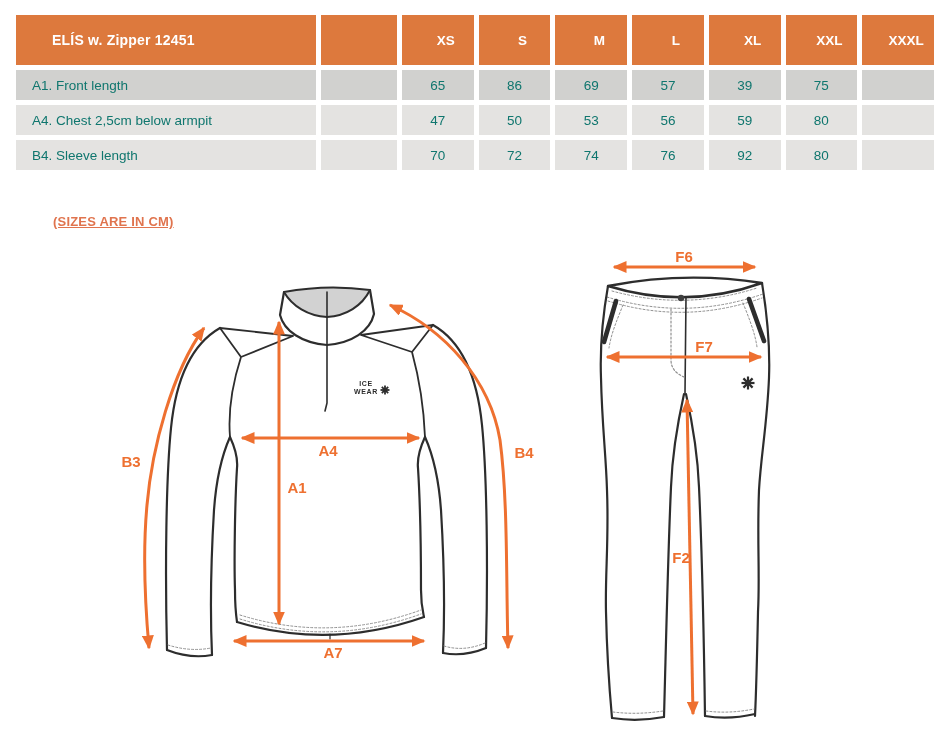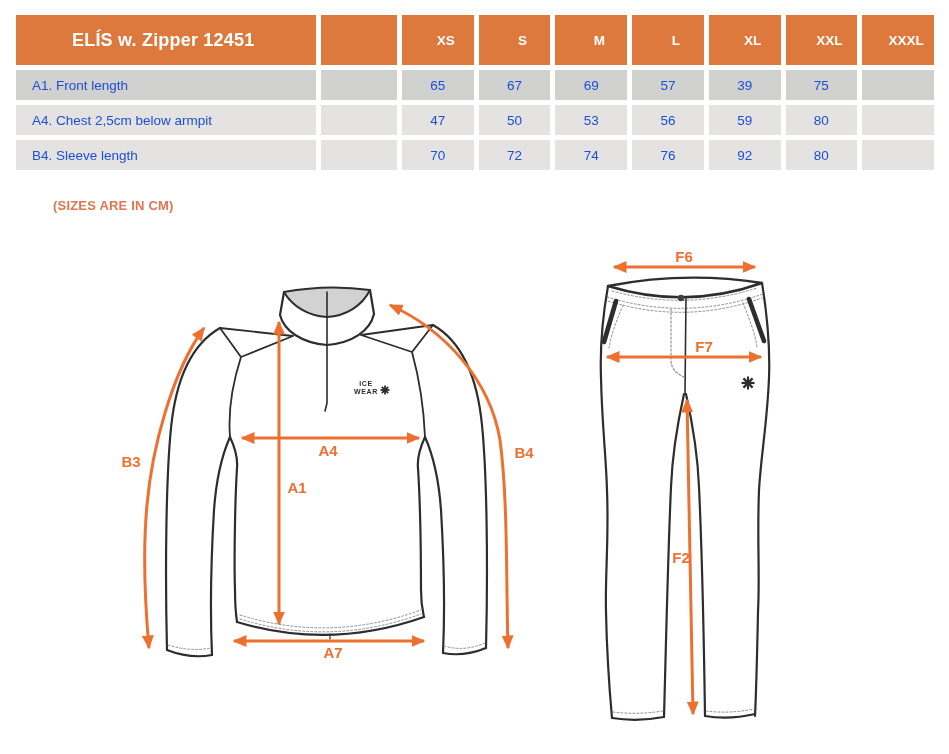--- a/index.html
+++ b/index.html
@@ -12,31 +12,31 @@
     border-collapse:separate;border-spacing:5px;table-layout:fixed;
   }
   table.size-table th,table.size-table td{
     font-size:13.5px;overflow:hidden;white-space:nowrap;
   }
   table.size-table thead th{
     background:#DD793D;color:#ffffff;height:48px;
     font-weight:bold;text-align:center;padding-left:17px;
   }
   table.size-table th.lbl{
-    text-align:left;padding-left:56px;font-size:18px;letter-spacing:.2px;
+    text-align:left;padding-left:36px;font-size:14px;letter-spacing:.2px;
   }
   table.size-table tbody td{
-    height:28px;text-align:center;color:#1d4ed8;
+    height:28px;text-align:center;color:#0f766e;
   }
   table.size-table tbody tr.dark td{background:#D1D1CF;}
   table.size-table tbody tr.light td{background:#E4E3E1;}
   table.size-table tbody td.lbl{text-align:left;padding-left:16px;}
   .cm-note{
-    position:absolute;left:53px;top:198px;color:#E0744E;
-    font-size:13px;font-weight:bold;letter-spacing:.2px;
+    position:absolute;left:53px;top:214px;color:#E0744E;
+    font-size:13px;font-weight:bold;letter-spacing:.2px;text-decoration:underline;
   }
   svg.diagrams{position:absolute;left:0;top:0;}
   .dim-label{
     font-family:"Liberation Sans",sans-serif;font-size:15px;
     font-weight:bold;fill:#EE7030;
   }
   .logo-text{
     font-family:"Liberation Sans",sans-serif;font-size:7px;
     font-weight:bold;fill:#2D2D2D;letter-spacing:.6px;
   }
@@ -60,21 +60,21 @@
         <th>XL</th>
         <th>XXL</th>
         <th>XXXL</th>
       </tr>
   </thead>
   <tbody id="tbl-body">
       <tr class="dark">
         <td class="lbl">A1. Front length</td>
         <td></td>
         <td>65</td>
-        <td>67</td>
+        <td>86</td>
         <td>69</td>
         <td>57</td>
         <td>39</td>
         <td>75</td>
         <td></td>
       </tr>
       <tr class="light">
         <td class="lbl">A4. Chest 2,5cm below armpit</td>
         <td></td>
         <td>47</td>

